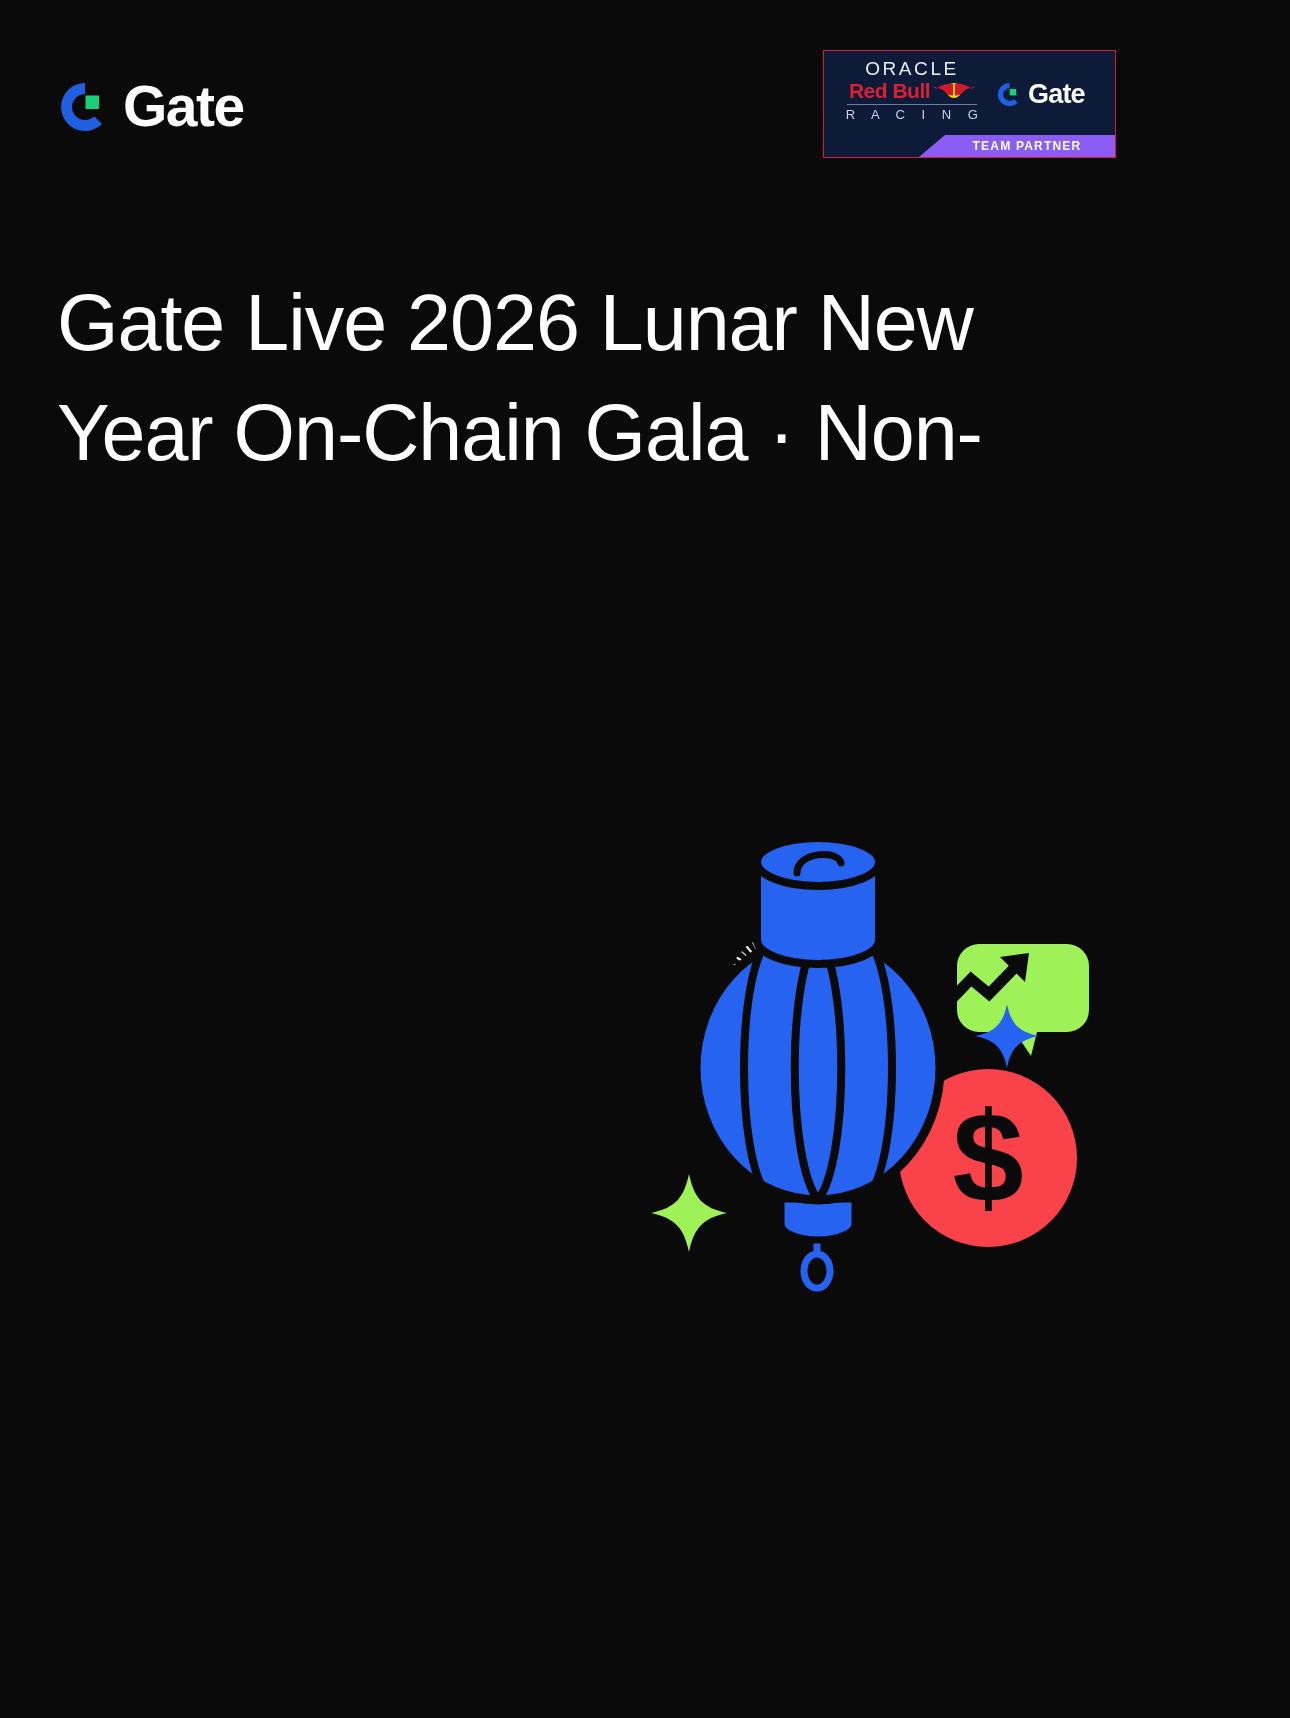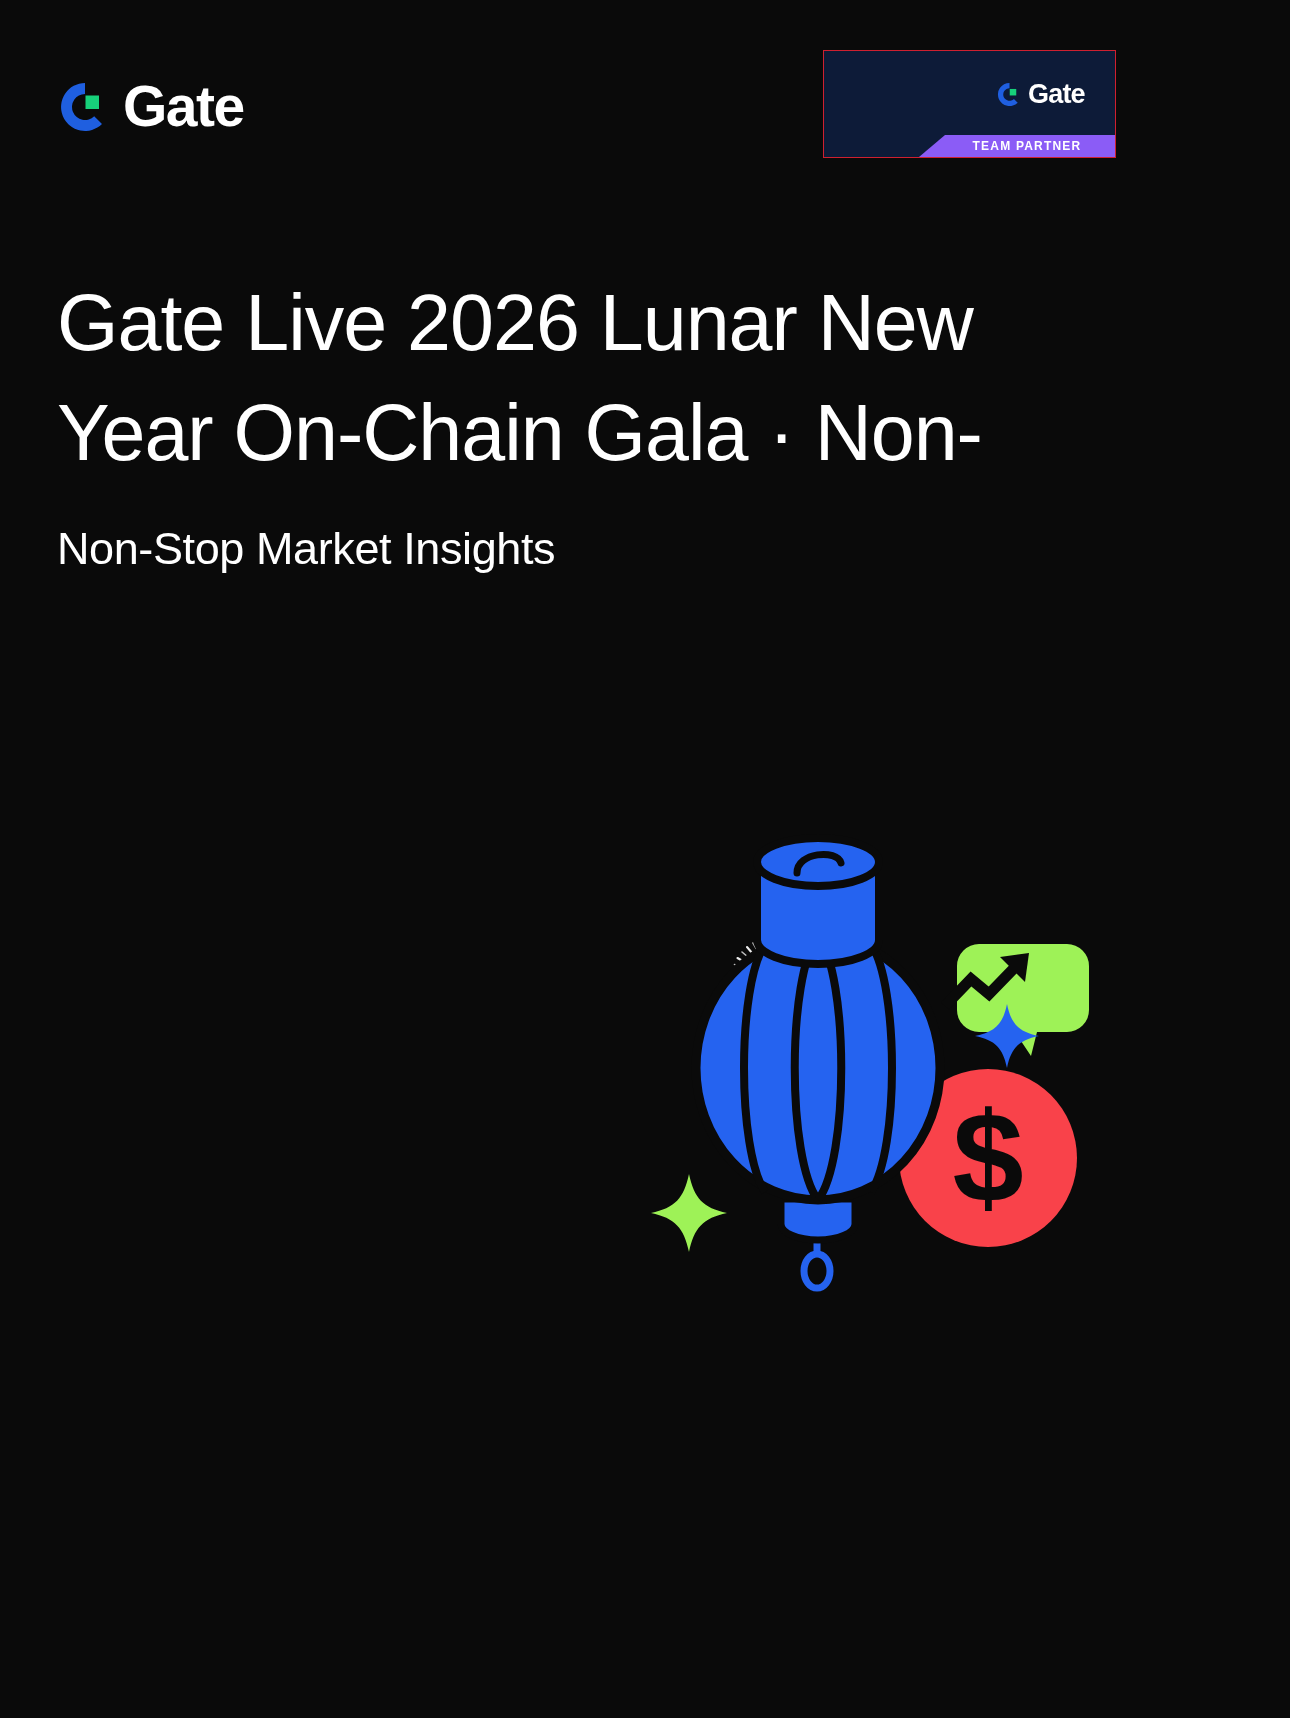--- a/index.html
+++ b/index.html
@@ -99,39 +99,55 @@
     <span class="brand-mark-wrap">
       <svg class="brand-mark" viewBox="0 0 56 56" aria-hidden="true">
         <path d="M28 4 A24 24 0 1 0 45 45 L37.2 37.2 A13 13 0 1 1 28 15 Z" fill="#1f5fe0"></path>
         <rect x="28.5" y="16.5" width="13.5" height="13.5" fill="#17d17a"></rect>
       </svg>
     </span>
     <span class="brand-word">Gate</span>
   </div>
 
   <div class="partner-badge">
+    <div class="pb-left">
+      <div class="pb-oracle">ORACLE</div>
+      <div class="pb-rb-row">
+        <span class="pb-redbull">Red Bull</span>
+        <span>
+          <svg class="pb-bulls" viewBox="0 0 42 18" aria-hidden="true">
+            <circle cx="21" cy="9.5" r="7.5" fill="#ffd400"></circle>
+            <path d="M20 3 C14 2 9 4 4 7 C8 7.5 10 9 12 11 C14 13.5 17 15 20 14.5 Z" fill="#d0192b"></path>
+            <path d="M22 3 C28 2 33 4 38 7 C34 7.5 32 9 30 11 C28 13.5 25 15 22 14.5 Z" fill="#d0192b"></path>
+            <path d="M4 7 C2 6 1 5.5 0 5.5 C1.5 7 2.5 7.5 4 7.8 Z" fill="#d0192b"></path>
+            <path d="M38 7 C40 6 41 5.5 42 5.5 C40.5 7 39.5 7.5 38 7.8 Z" fill="#d0192b"></path>
+          </svg>
+        </span>
+      </div>
+      <div class="pb-rule"></div>
+      <div class="pb-racing">R A C I N G</div>
+    </div>
 
     <div class="pb-right">
       <span>
         <svg class="pb-gate-mark" viewBox="0 0 56 56" aria-hidden="true">
           <path d="M28 4 A24 24 0 1 0 45 45 L37.2 37.2 A13 13 0 1 1 28 15 Z" fill="#1f5fe0"></path>
           <rect x="28.5" y="16.5" width="13.5" height="13.5" fill="#17d17a"></rect>
         </svg>
       </span>
       <span class="pb-gate-word">Gate</span>
     </div>
 
     <div class="pb-ribbon">
       <span>TEAM PARTNER</span>
     </div>
   </div>
 
   <div class="headline">Gate Live 2026 Lunar New Year On-Chain Gala · Non-Stop Market Insights</div>
 
-  <div class="subheadline">Non-Stop Market Insights</div>
 
   <div class="illustration">
     <svg viewBox="0 0 460 480" aria-hidden="true">
 
       <g stroke="#ffffff" stroke-width="2.1" stroke-linecap="round" opacity="0.92">
         <g transform="translate(137,153)">
           <line x1="0" y1="0" x2="0" y2="-42"></line>
           <line x1="0" y1="0" x2="14.5" y2="-39.5"></line>
           <line x1="0" y1="0" x2="27" y2="-32"></line>
           <line x1="0" y1="0" x2="36.5" y2="-21"></line>

